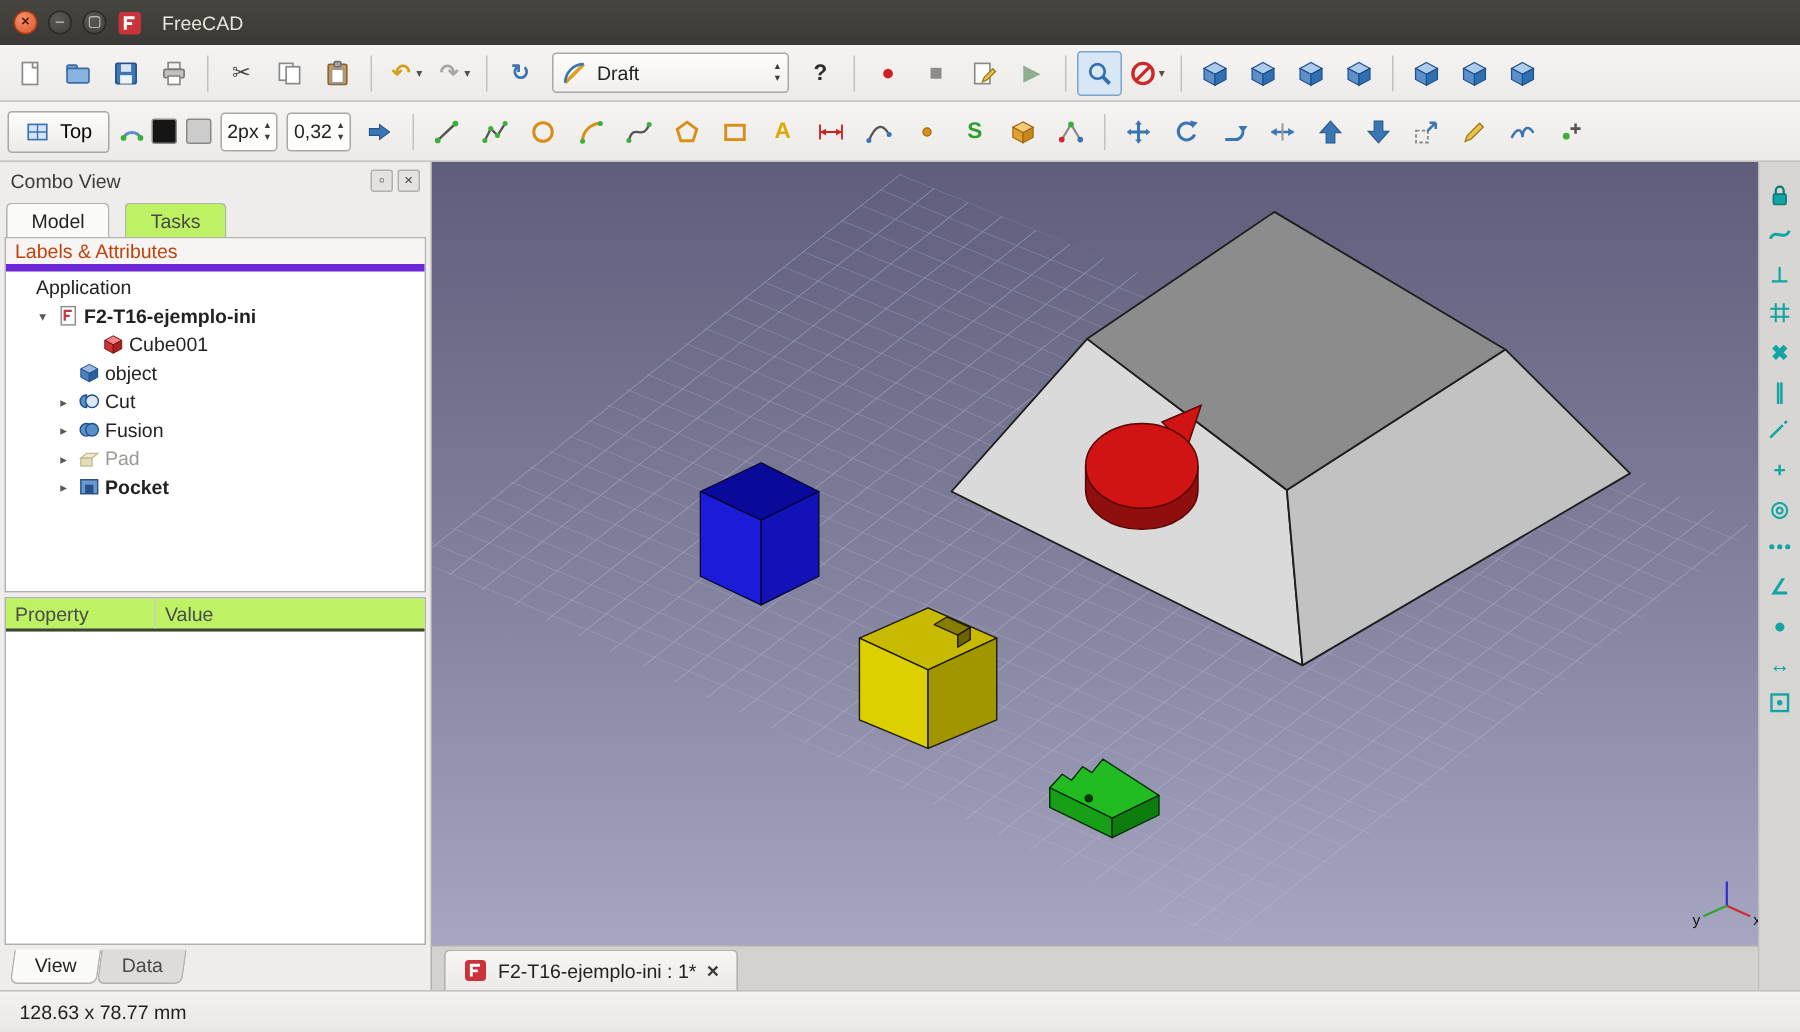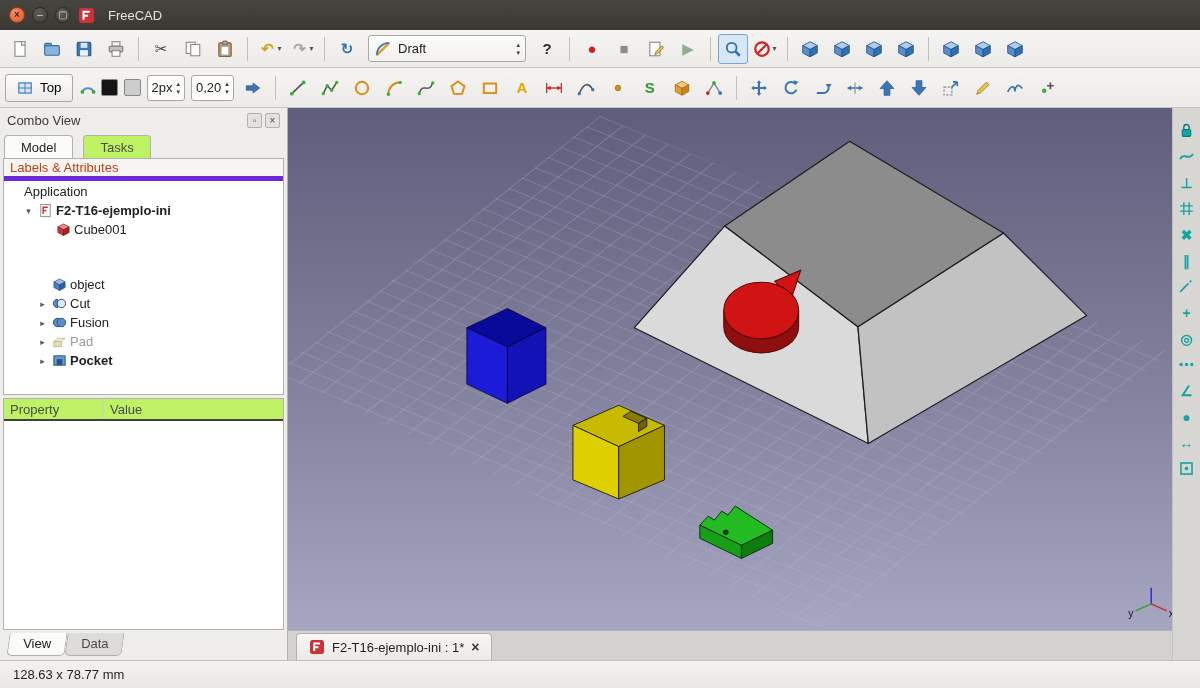--- a/index.html
+++ b/index.html
@@ -304,21 +304,21 @@
     <span class="swatch" style="background: rgb(21, 21, 21);"></span>
     <span class="swatch" style="background: rgb(204, 204, 204);"></span>
     <div class="spinbox">
       <span>2px</span>
       <span class="spincol">
           <span>▴</span>
           <span>▾</span>
         </span>
     </div>
     <div class="spinbox">
-      <span>0,20</span>
+      <span>0,32</span>
       <span class="spincol">
           <span>▴</span>
           <span>▾</span>
         </span>
     </div>
     <button class="tbtn">
       <span class="icon">
           <svg viewBox="0 0 16 16">
             <path d="M2 6 h6 V3.5 L14 8 l-6 4.5 V10 H2 Z" fill="#3a76b4" stroke="#24538a" stroke-width="0.6"></path>
           </svg>
@@ -539,30 +539,30 @@
               <span class="tlabel">Application</span>
             </div>
             <div class="trow" style="padding-left: 18px;">
               <span class="expander">▾</span>
               <span class="ticon"><svg viewBox="0 0 16 16">
                   <rect x="3" y="1.5" width="10" height="13" fill="#fff" stroke="#8a8a8a"></rect>
                   <path d="M5.5 11.5 V4.5 H10.5 M5.5 8 H9" fill="none" stroke="#cb333b" stroke-width="1.6"></path>
                 </svg></span>
               <span class="tlabel b">F2-T16-ejemplo-ini</span>
             </div>
-            <div class="trow" style="padding-left: 36px; align-items: center;">
+            <div class="trow" style="padding-left: 48px; align-items: center;">
               <span class="expander"></span>
               <span class="ticon"><svg viewBox="0 0 16 16">
                   <polygon points="8,2 14,5.2 8,8.4 2,5.2" fill="#e88" stroke="#7a1212" stroke-width="0.7"></polygon>
                   <polygon points="2,5.2 8,8.4 8,14.4 2,11.2" fill="#c33" stroke="#7a1212" stroke-width="0.7"></polygon>
                   <polygon points="8,8.4 14,5.2 14,11.2 8,14.4" fill="#a22" stroke="#7a1212" stroke-width="0.7"></polygon>
                 </svg></span>
               <span class="tlabel">Cube001</span>
             </div>
-            <div class="trow" style="padding-left: 32px; margin-top: 36px;">
+            <div class="trow" style="padding-left: 32px;">
               <span class="expander"></span>
               <span class="ticon"><svg viewBox="0 0 16 16">
                   <polygon points="8,2 14,5.2 8,8.4 2,5.2" fill="#9ab8e0" stroke="#1d4f8c" stroke-width="0.7"></polygon>
                   <polygon points="2,5.2 8,8.4 8,14.4 2,11.2" fill="#4a7fc0" stroke="#1d4f8c" stroke-width="0.7"></polygon>
                   <polygon points="8,8.4 14,5.2 14,11.2 8,14.4" fill="#2c5f9e" stroke="#1d4f8c" stroke-width="0.7"></polygon>
                 </svg></span>
               <span class="tlabel">object</span>
             </div>
             <div class="trow" style="padding-left: 32px;">
               <span class="expander">▸</span>

